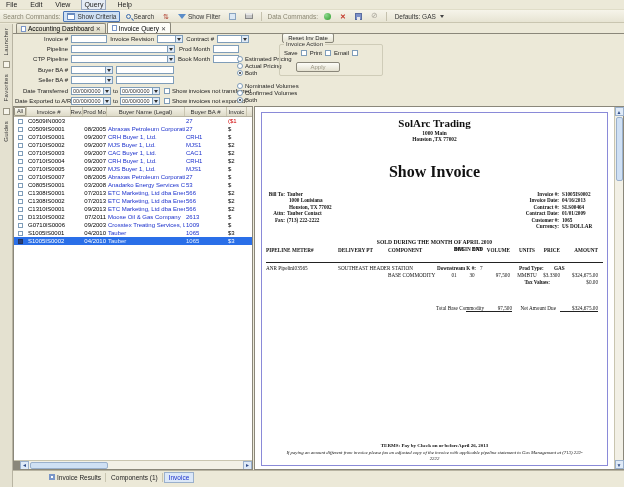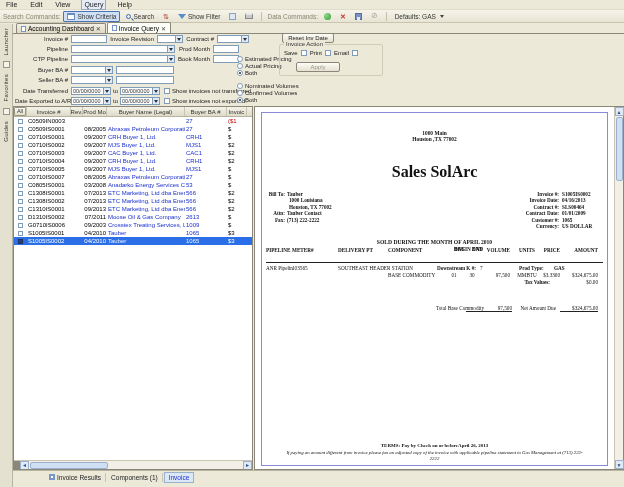--- a/index.html
+++ b/index.html
@@ -571,23 +571,24 @@
       <span class="sb-box"></span>
       <span class="sb-arrow">◄</span>
       <span class="sb-thumb-h"></span>
       <span class="sb-fill"></span>
       <span class="sb-arrow">►</span>
     </div>
   </div>
 
   <div class="invpane">
     <div class="page">
+      <div class="pg center company">SolArc Trading</div>
       <div class="pg center addr1">1000 Main</div>
       <div class="pg center addr2">Houston ,TX 77002</div>
-      <div class="pg center invtitle">Sales SolArc</div>
+      <div class="pg center invtitle">Show Invoice</div>
 
       <div class="billto">
         <div><span class="lab">Bill To:</span><span>Tauber</span></div>
         <div class="ind">1000 Louisiana</div>
         <div class="ind">Houston, TX 77002</div>
         <div><span class="lab">Attn:</span><span>Tauber Contact</span></div>
         <div><span class="lab">Fax:</span><span>(713) 222-2222</span></div>
       </div>
 
       <div class="metabox">

